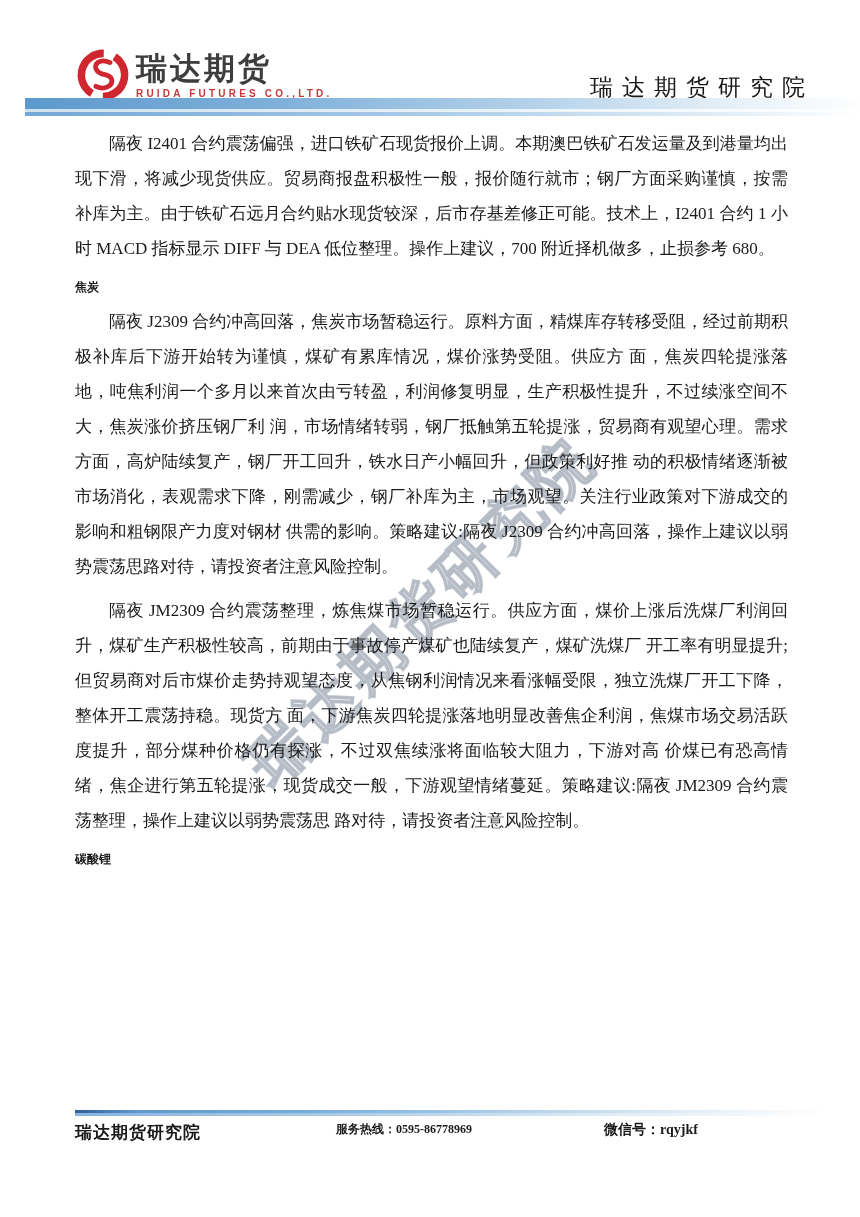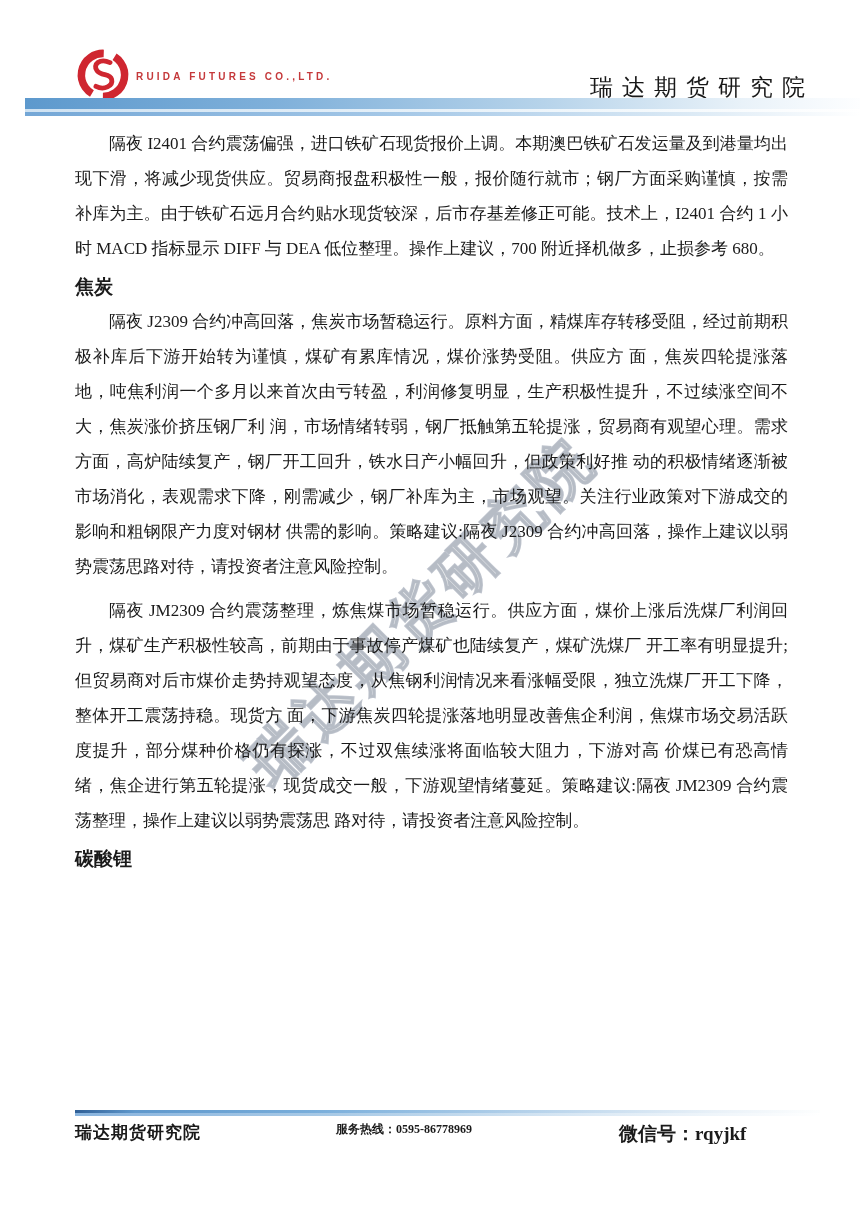--- a/index.html
+++ b/index.html
@@ -60,21 +60,21 @@
   }
 
   
   .content {
     position:absolute; left:75px; top:126px; width:713px;
     z-index:2;
     font-size:17px; line-height:35px;
     text-align:justify;
   }
   .section-heading {
-    font-size:19px; font-weight:700; line-height:24px;
+    font-size:12px; font-weight:700; line-height:24px;
     margin:6px 0 5px 0; text-align:left;
   }
   .section-heading:empty { display:none; }
   .section-body { text-indent:2em; margin-bottom:9px; }
 
   
   .footer-bar-top {
     position:absolute; left:75px; width:745px; top:1110px; height:3px;
     background:linear-gradient(90deg,#2f5f96 0%,#5f98cc 8%,#79aedb 32%,#b7d3eb 62%,#e9f1f8 86%,#fdfefe 100%);
   }
@@ -85,36 +85,37 @@
   .footer-org {
     position:absolute; left:75px; top:1121px;
     font-size:17px; font-weight:700; letter-spacing:1px;
   }
   .footer-hotline {
     position:absolute; left:336px; top:1121px;
     font-size:12px; font-weight:700; white-space:nowrap;
   }
   .footer-wechat {
     position:absolute; left:604px; top:1121px;
-    font-size:19px; font-weight:700; white-space:nowrap;margin-left:15px;
+    font-size:14px; font-weight:700; white-space:nowrap;
   }
 </style>
 </head>
 <body>
 
 <div class="page">
 
   <div class="logo-block">
     <div class="logo-icon-wrap">
       <svg viewBox="0 0 100 100" width="54" height="54">
         <circle cx="50" cy="50" r="40" fill="none" stroke="#cf2630" stroke-width="14" stroke-dasharray="105 21" stroke-dashoffset="18" transform="rotate(-35 50 50)"></circle>
         <path d="M63 27 C 44 18, 30 31, 39 42 C 47 52, 63 47, 66 58 C 69 70, 52 79, 37 71" fill="none" stroke="#cf2630" stroke-width="9" stroke-linecap="round"></path>
       </svg>
     </div>
     <div class="logo-text-col">
+      <div class="logo-brand">瑞达期货</div>
       <div class="logo-sub">RUIDA FUTURES CO.,LTD.</div>
     </div>
   </div>
 
   <div class="header-title">瑞达期货研究院</div>
 
   <div class="header-bar-main"></div>
   <div class="header-bar-gap"></div>
   <div class="header-bar-sub"></div>
 

